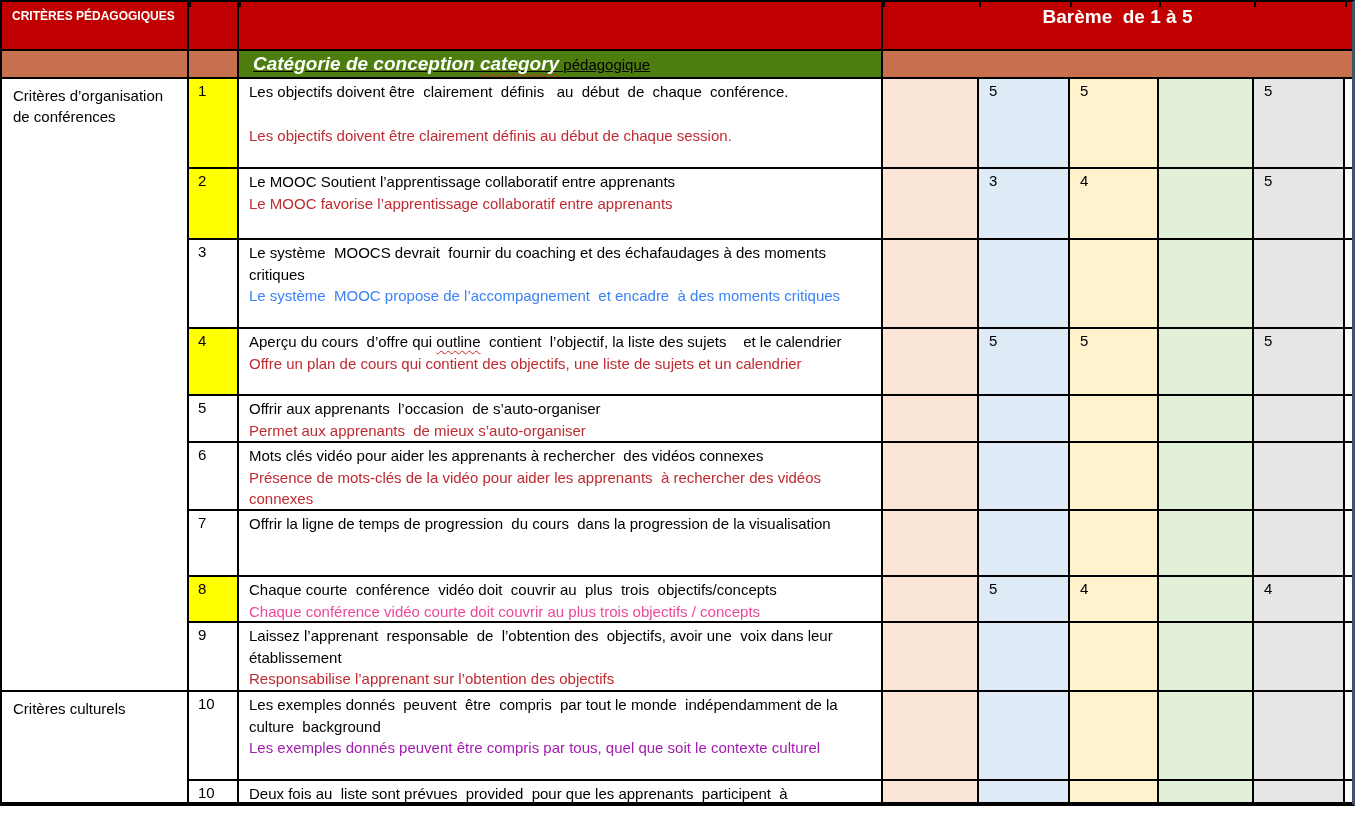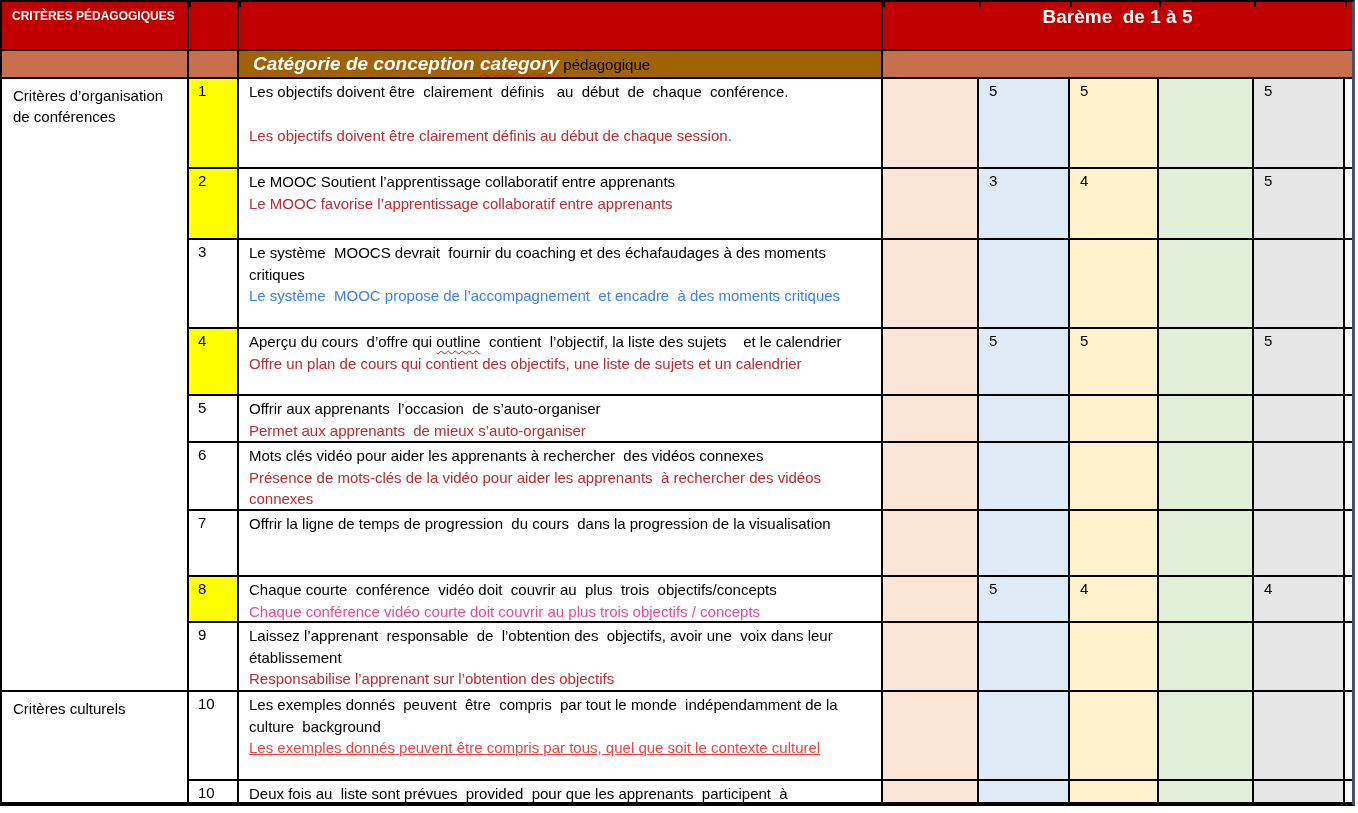--- a/index.html
+++ b/index.html
@@ -62,21 +62,21 @@
     <div class="cell c2" style="background: rgb(192, 0, 0);"></div>
     <div class="cell c3" style="background: rgb(192, 0, 0);"></div>
     <div class="cell c4" style="background: rgb(192, 0, 0);">
       <div class="bareme">Barème  de 1 à 5</div>
     </div>
   </div>
 
   <div class="hrow" id="band">
     <div class="cell c1" style="background: rgb(200, 112, 78);"></div>
     <div class="cell c2" style="background: rgb(200, 112, 78);"></div>
-    <div class="cell c3" style="background: #a16207;">
+    <div class="cell c3" style="background: #4d7c0f; text-decoration: underline;">
       <div class="band-text">
         <span class="band-title">Catégorie de conception </span><span class="band-title sic">category</span><span class="band-suffix"> pédagogique</span>
       </div>
     </div>
     <div class="cell c4" style="background: rgb(200, 112, 78);"></div>
   </div>
 
   <div id="tbody">
     <div id="groupcol">
         <div class="gcell" style="height: 613px;">Critères d’organisation de conférences</div>
@@ -196,21 +196,21 @@
           <div class="cell scorecell" style="width: 91px; background: rgb(222, 234, 246);"></div>
           <div class="cell scorecell" style="width: 89px; background: rgb(255, 242, 204);"></div>
           <div class="cell scorecell" style="width: 95px; background: rgb(226, 239, 217);"></div>
           <div class="cell scorecell" style="width: 91px; background: rgb(231, 230, 230);"></div>
           <div class="cell spacercell"></div>
         </div>
         <div class="trow" style="height: 89px;">
           <div class="cell numcell">10</div>
           <div class="cell txtcell">
             <p class="p-black"><span>Les exemples donnés  peuvent  être  compris  par tout le monde  indépendamment de la culture  background</span></p>
-            <p class="p-red" style="color: #ef4444; text-decoration: underline;">Les exemples donnés peuvent être compris par tous, quel que soit le contexte culturel</p>
+            <p class="p-red" style="color: #a21caf;">Les exemples donnés peuvent être compris par tous, quel que soit le contexte culturel</p>
           </div>
           <div class="cell scorecell" style="width: 96px; background: rgb(251, 229, 214);"></div>
           <div class="cell scorecell" style="width: 91px; background: rgb(222, 234, 246);"></div>
           <div class="cell scorecell" style="width: 89px; background: rgb(255, 242, 204);"></div>
           <div class="cell scorecell" style="width: 95px; background: rgb(226, 239, 217);"></div>
           <div class="cell scorecell" style="width: 91px; background: rgb(231, 230, 230);"></div>
           <div class="cell spacercell"></div>
         </div>
         <div class="trow" style="height: 23px;">
           <div class="cell numcell">10</div>

